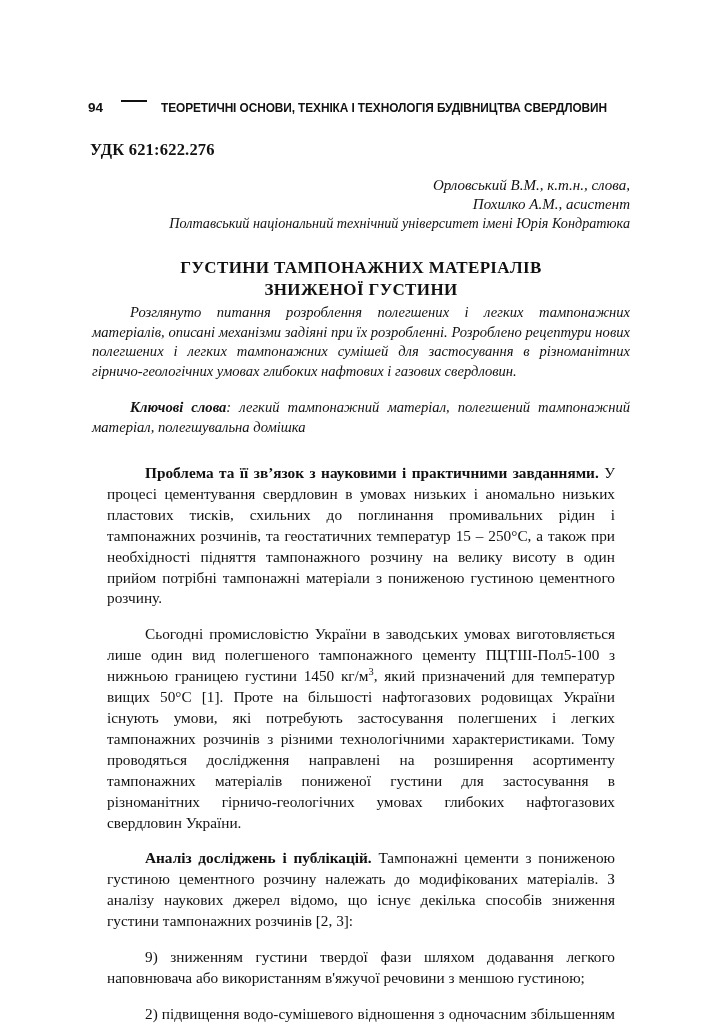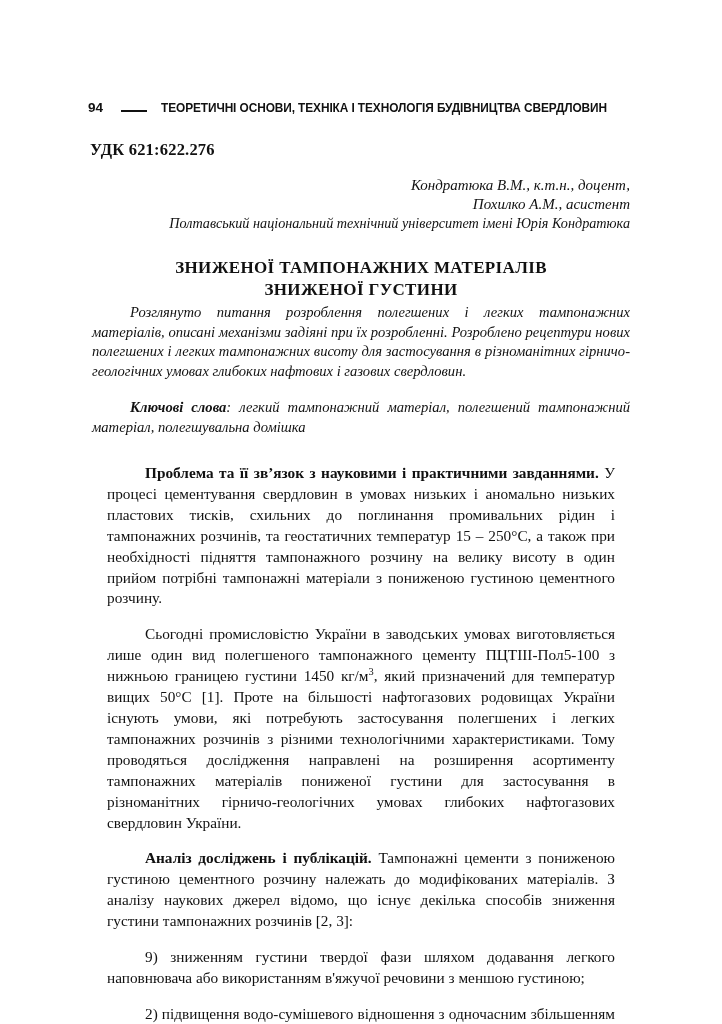--- a/index.html
+++ b/index.html
@@ -26,21 +26,21 @@
     background: #ffffff;
   }
 
   
   .running-head {
     position: absolute;
     left: 88px;
     top: 100px;
     width: 560px;
     display: flex;
-    align-items: flex-end;
+    align-items: flex-start;
     white-space: nowrap;
     font-family: "Liberation Sans", "DejaVu Sans", sans-serif;
   }
   .running-head .folio {
     font-size: 13.5px;
     font-weight: 700;
     letter-spacing: 0px;
     color: #111;
   }
   .running-head .rule {
@@ -163,31 +163,31 @@
 
   <div class="running-head">
     <span class="folio">94</span>
     <span class="rule"></span>
     <span class="head-title">ТЕОРЕТИЧНІ ОСНОВИ,  ТЕХНІКА І ТЕХНОЛОГІЯ БУДІВНИЦТВА СВЕРДЛОВИН</span>
   </div>
 
   <div class="udc">УДК 621:622.276</div>
 
   <div class="authors">
-    <div>Кондратюка В.М., к.т.н., доцент,</div>
+    <div>Орловський В.М., к.т.н., слова,</div>
     <div>Похилко А.М., асистент</div>
   </div>
   <div class="affiliation">Полтавський національний технічний університет імені Юрія Кондратюка</div>
 
   <h1 class="doc-title">
-    <span>ЗНИЖЕНОЇ ТАМПОНАЖНИХ МАТЕРІАЛІВ</span>
+    <span>ГУСТИНИ ТАМПОНАЖНИХ МАТЕРІАЛІВ</span>
     <span class="line2">ЗНИЖЕНОЇ ГУСТИНИ</span>
   </h1>
 
-  <div class="abstract">Розглянуто питання розроблення полегшених і легких тампонажних матеріалів, описані механізми задіяні при їх розробленні. Розроблено рецептури нових полегшених і легких тампонажних висоту для застосування в різноманітних гірничо-геологічних умовах глибоких нафтових і газових свердловин.</div>
+  <div class="abstract">Розглянуто питання розроблення полегшених і легких тампонажних матеріалів, описані механізми задіяні при їх розробленні. Розроблено рецептури нових полегшених і легких тампонажних сумішей для застосування в різноманітних гірничо-геологічних умовах глибоких нафтових і газових свердловин.</div>
 
   <div class="keywords"><b>Ключові слова</b><span>:</span><span> легкий тампонажний матеріал, полегшений тампонажний матеріал, полегшувальна домішка</span></div>
 
   <div class="body">
 
     <p><b>Проблема та її зв’язок з науковими і практичними завданнями.</b><span> У процесі цементування свердловин в умовах низьких і аномально низьких пластових тисків, схильних до поглинання промивальних рідин і тампонажних розчинів, та геостатичних температур 15 – 250°С, а також при необхідності підняття тампонажного розчину на велику висоту в один прийом потрібні тампонажні матеріали з пониженою густиною цементного розчину.</span></p>
 
     <p><span>Сьогодні промисловістю України в заводських умовах виготовляється лише один вид полегшеного тампонажного цементу ПЦТIII-Пол5-100 з нижньою границею густини 1450 кг/м</span><sup>3</sup><span>, який призначений для температур вищих 50°С [1]. Проте на більшості нафтогазових родовищах України існують умови, які потребують застосування полегшених і легких тампонажних розчинів з різними технологічними характеристиками. Тому проводяться дослідження направлені на розширення асортименту тампонажних матеріалів пониженої густини для застосування в різноманітних гірничо-геологічних умовах глибоких нафтогазових свердловин України.</span></p>
 
     <p><b>Аналіз досліджень і публікацій.</b><span> Тампонажні цементи з пониженою густиною цементного розчину належать до модифікованих матеріалів. З аналізу наукових джерел відомо, що існує декілька способів зниження густини тампонажних розчинів [2, 3]:</span></p>

